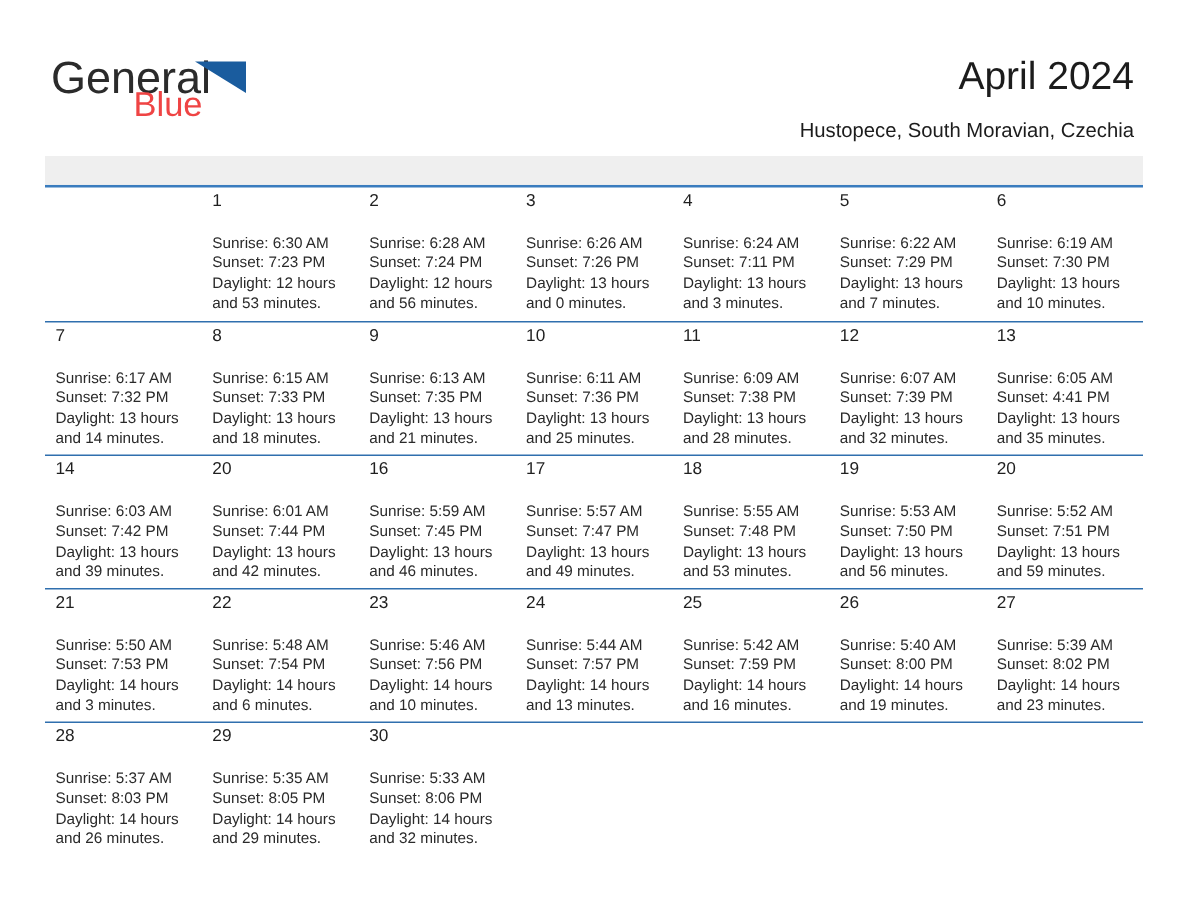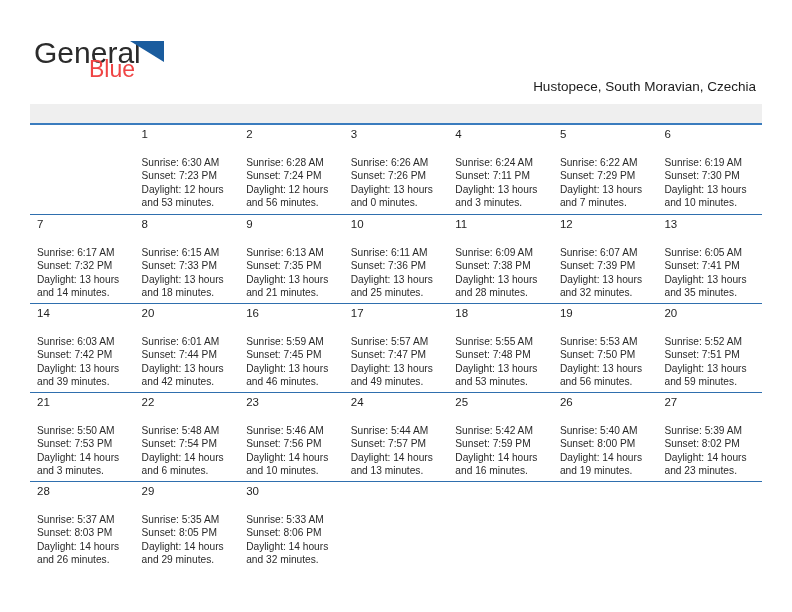--- a/index.html
+++ b/index.html
@@ -156,20 +156,21 @@
 <body>
 
 <div class="page">
 
   <div class="header">
     <div class="logo">
       <span class="logo-general">General</span>
       <span class="logo-triangle"></span>
       <span class="logo-blue">Blue</span>
     </div>
+    <div class="title">April 2024</div>
     <div class="subtitle">Hustopece, South Moravian, Czechia</div>
   </div>
 
   <div class="calendar">
     <div class="weekday-row" id="weekday-row">
         <div class="weekday">Sunday</div>
         <div class="weekday">Monday</div>
         <div class="weekday">Tuesday</div>
         <div class="weekday">Wednesday</div>
         <div class="weekday">Thursday</div>
@@ -318,21 +319,21 @@
                 <div>Daylight: 13 hours</div>
                 <div>and 32 minutes.</div>
               </div>
             </div>
           </div>
           <div class="cell">
             <div class="cell-inner">
               <div class="daynum">13</div>
               <div class="details">
                 <div>Sunrise: 6:05 AM</div>
-                <div>Sunset: 7:41 PM</div>
+                <div>Sunset: 4:41 PM</div>
                 <div>Daylight: 13 hours</div>
                 <div>and 35 minutes.</div>
               </div>
             </div>
           </div>
         </div>
         <div class="week">
           <div class="daynum-band"></div>
           <div class="cell">
             <div class="cell-inner">

